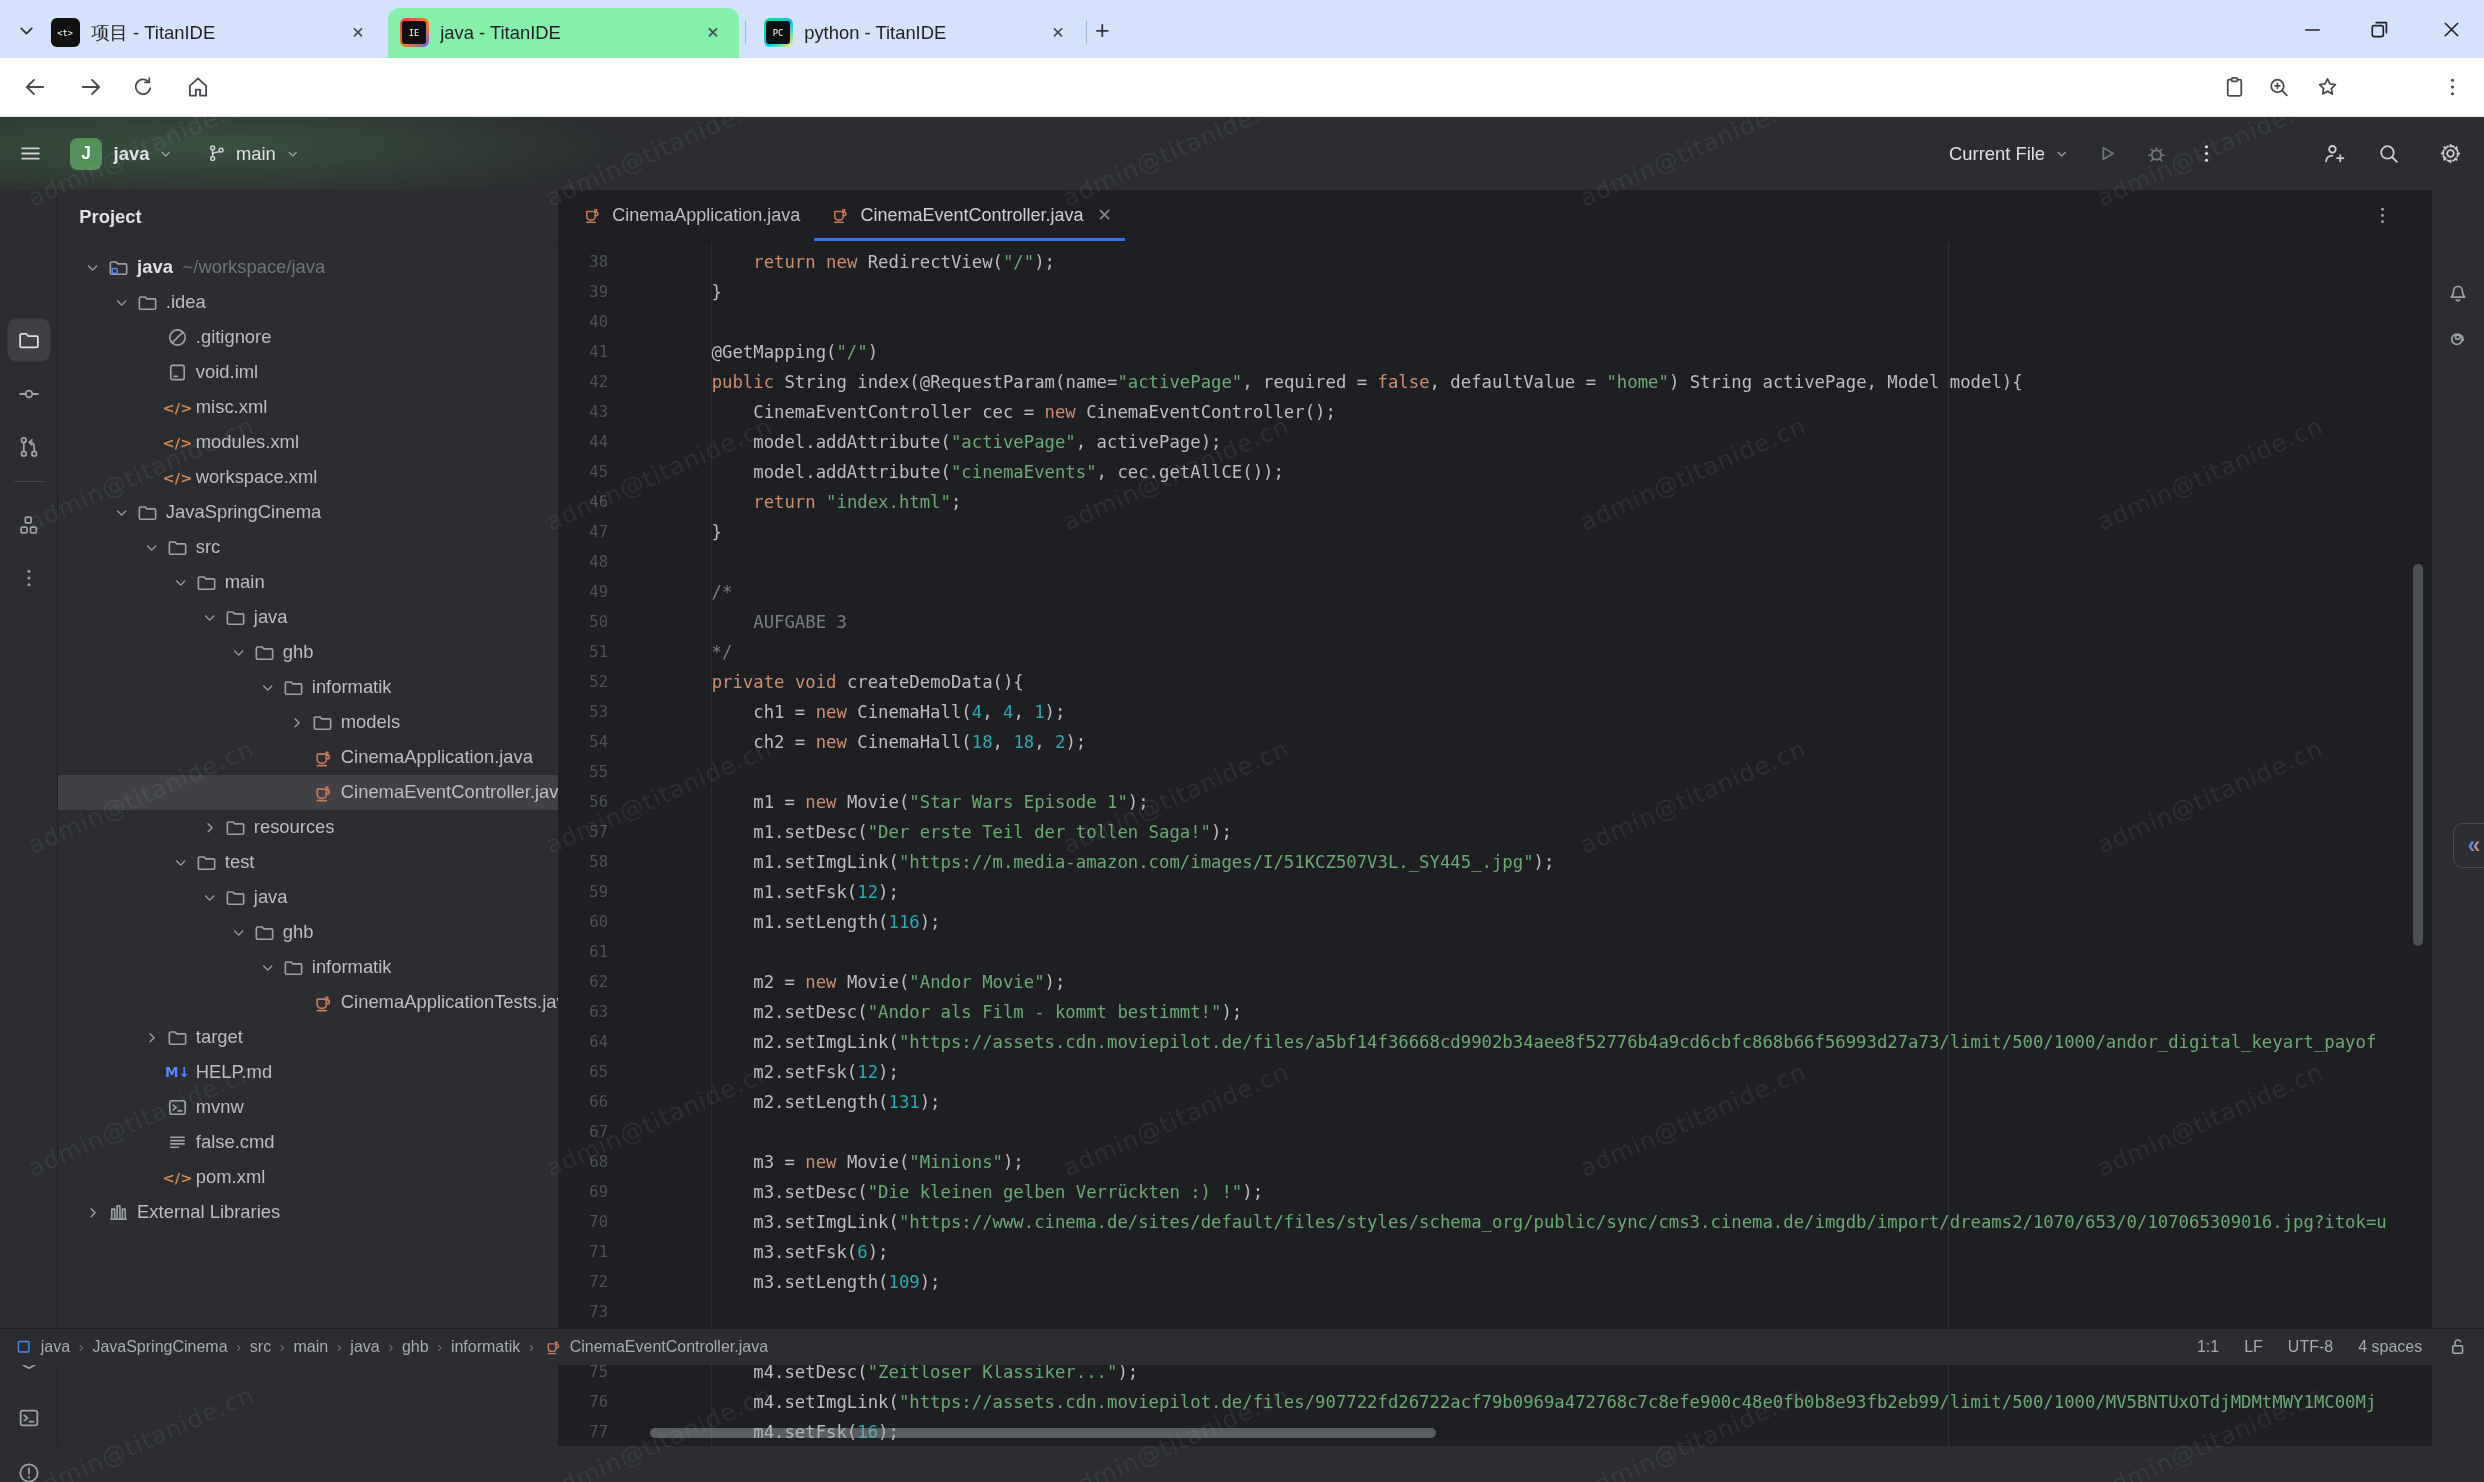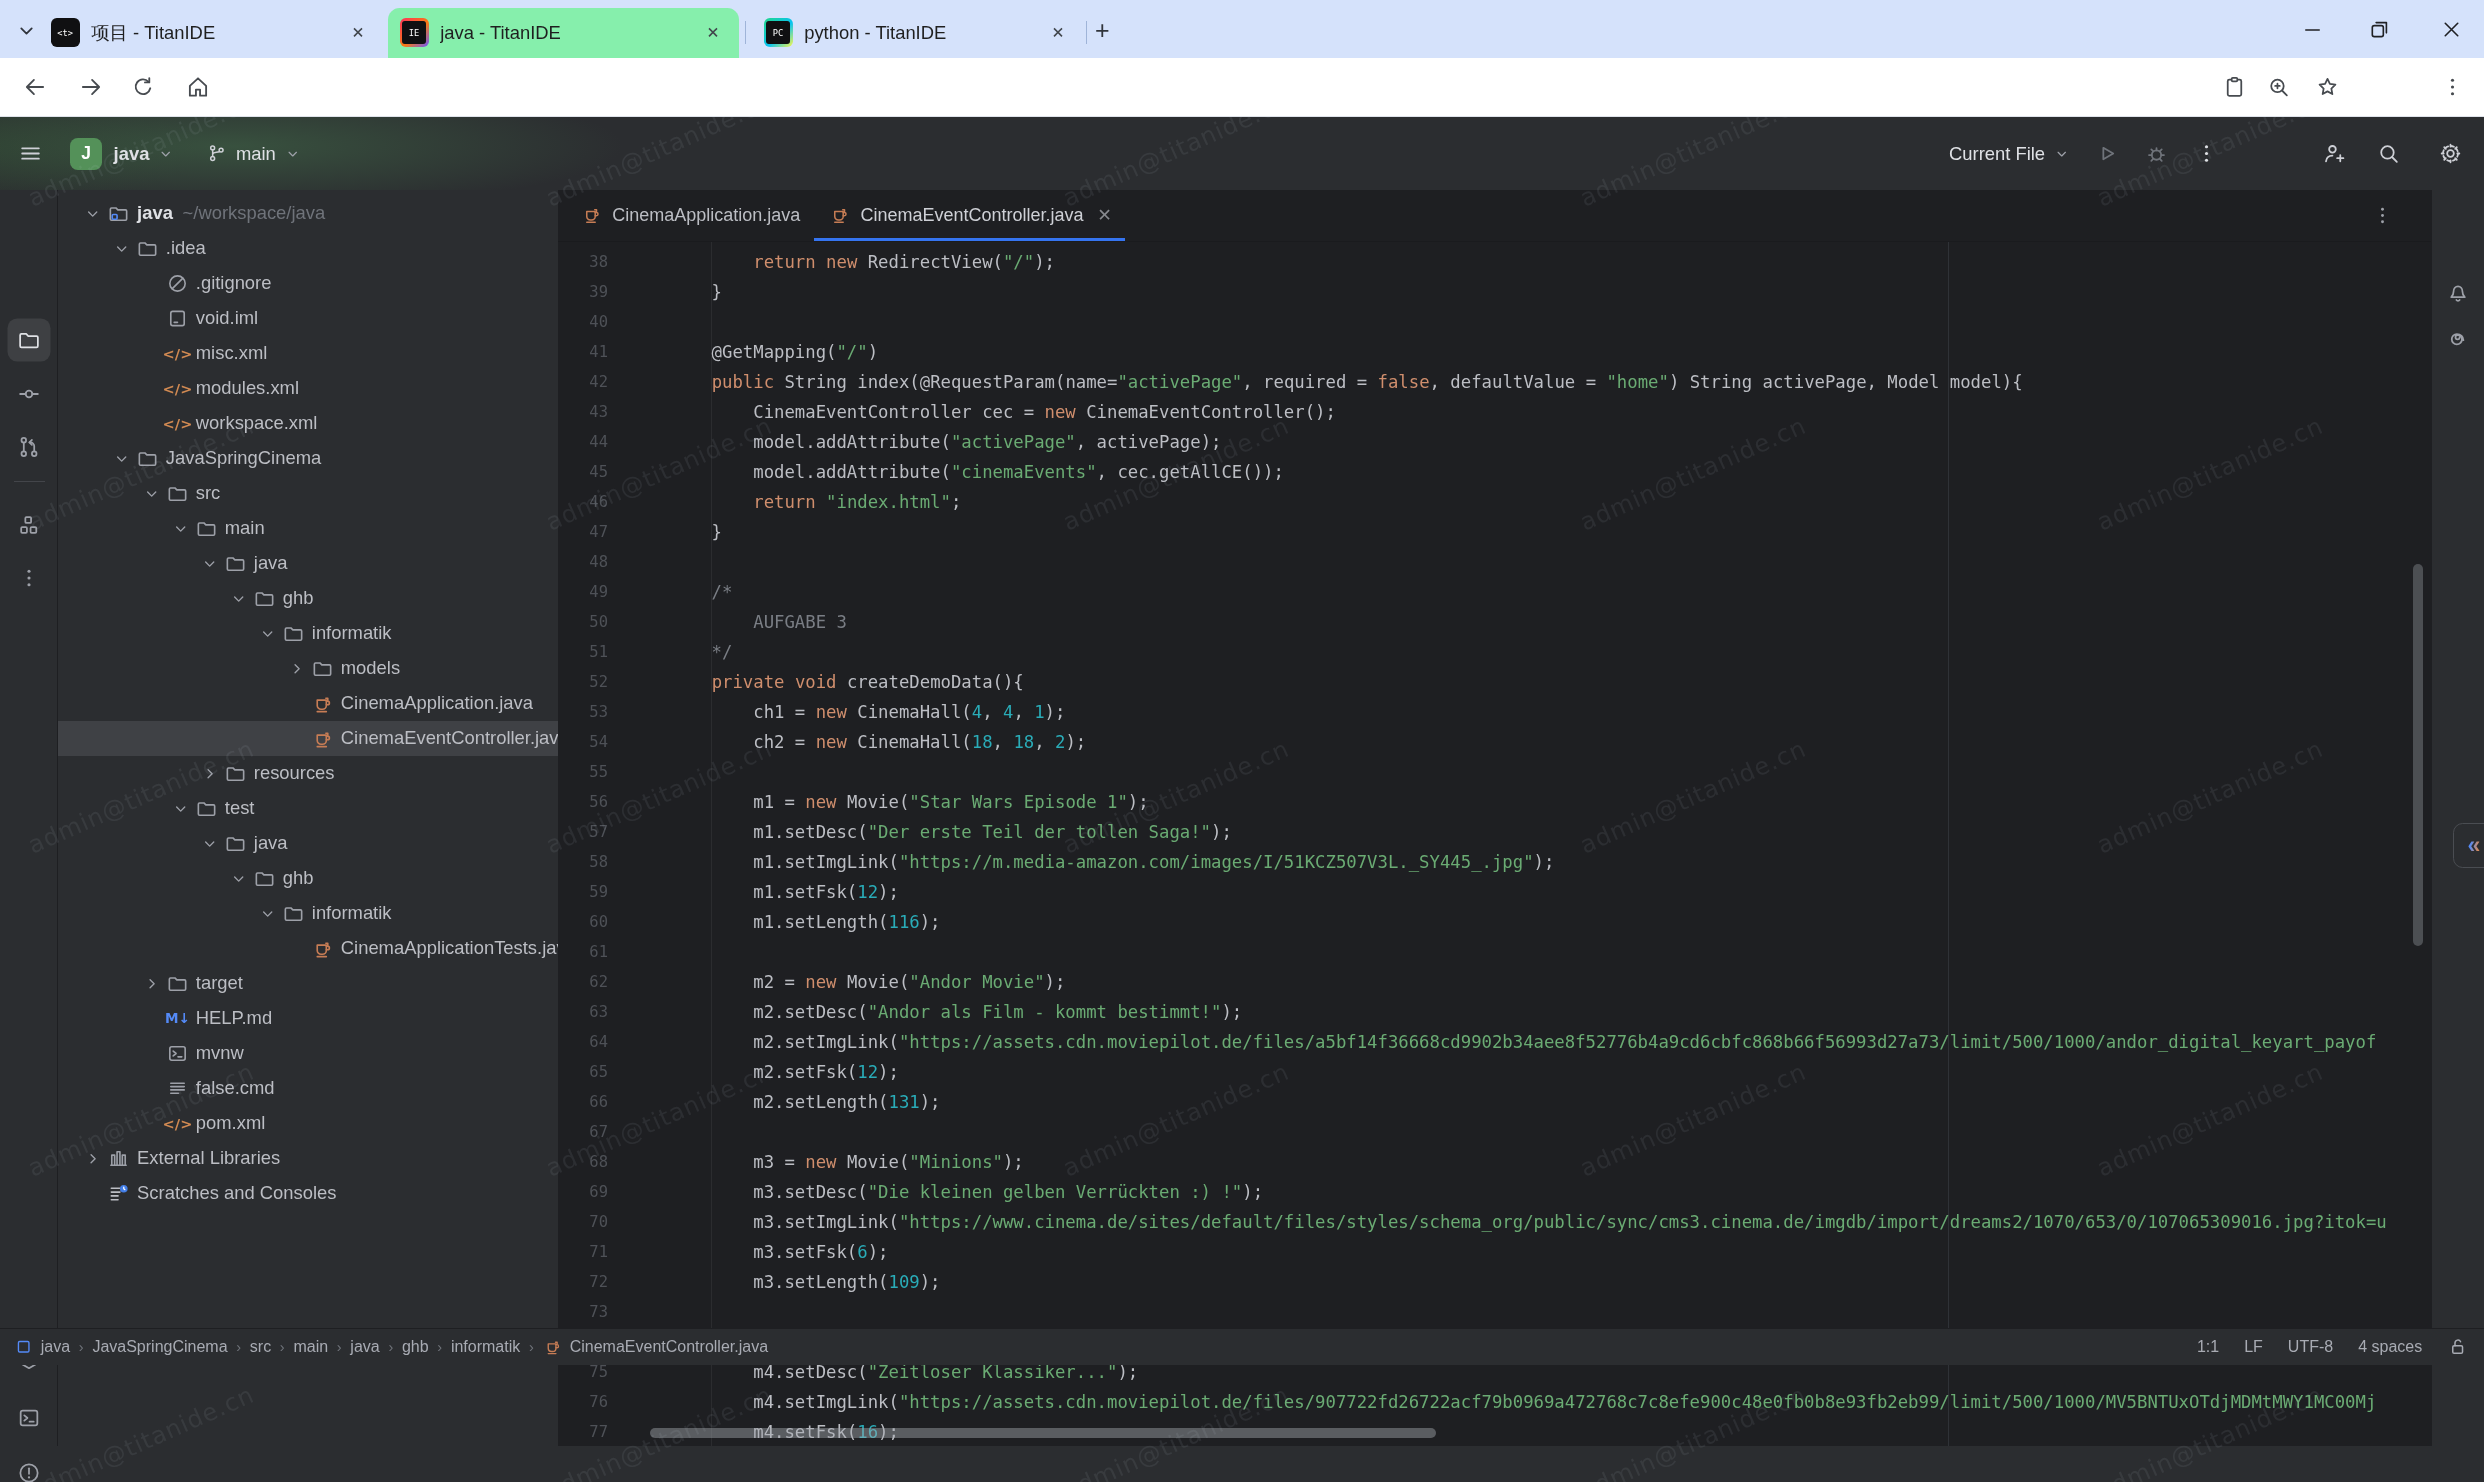--- a/index.html
+++ b/index.html
@@ -343,20 +343,24 @@
         </div>
         <div class="actico" style="top: 1283px;">
           <svg width="25" height="25" viewBox="0 0 24 24" fill="none" stroke="#9da0a8" stroke-width="1.7" stroke-linecap="round" stroke-linejoin="round">
             <circle cx="12" cy="12" r="8.3"></circle>
             <path d="M12 7.5v5.3"></path>
             <circle cx="12" cy="16.2" r="1.1" fill="currentColor" stroke="none"></circle>
           </svg>
         </div>
       </div>
     <div id="projpanel">
+      <div id="projhead">
+        <span>Project</span>
+        <span class="chev"></span>
+      </div>
       <div id="tree" style="padding-top: 5.8px;">
           <div class="trow">
             <span class="tind" style="width: 21.3px;"></span>
             <span class="tchev">
               <svg width="19.4" height="19.4" viewBox="0 0 24 24" fill="none" stroke="currentColor" stroke-width="1.7" stroke-linecap="round" stroke-linejoin="round">
                 <path d="M7 10l5 5 5-5"></path>
               </svg>
             </span>
             <span class="tico">
               <svg width="23" height="23" viewBox="0 0 24 24" fill="none" stroke="currentColor" stroke-width="1.7" stroke-linecap="round" stroke-linejoin="round">
@@ -692,32 +696,20 @@
               <svg width="19.4" height="19.4" viewBox="0 0 24 24" fill="none" stroke="currentColor" stroke-width="1.7" stroke-linecap="round" stroke-linejoin="round">
                 <path d="M10 7l5 5-5 5"></path>
               </svg>
             </span>
             <span class="tico">
               <svg width="23" height="23" viewBox="0 0 24 24" fill="none" stroke="#9da0a8" stroke-width="1.7" stroke-linecap="round" stroke-linejoin="round">
                 <path d="M5 19V8.5h3V19M10.5 19V5h3v14M16 19V8.5h3V19M4 19h16"></path>
               </svg>
             </span>
             <span>External Libraries</span>
-          </div>
-          <div class="trow">
-            <span class="tind" style="width: 21.3px;"></span>
-            <span class="tchev"></span>
-            <span class="tico">
-              <svg width="23" height="23" viewBox="0 0 24 24" fill="none" stroke="currentColor" stroke-width="1.7" stroke-linecap="round" stroke-linejoin="round">
-                <path d="M4.5 6.5h9M4.5 10.5h9M4.5 14.5h7M4.5 18.5h7"></path>
-                <circle cx="17.5" cy="7" r="4" fill="#437ee7" stroke="none"></circle>
-                <path d="M17.5 5.3V7l1.2 1" stroke="#fff" stroke-width="1.3"></path>
-              </svg>
-            </span>
-            <span>Scratches and Consoles</span>
           </div>
         </div>
     </div>
     <div id="editor">
       <div id="edtabs">
           <div style="width: 7.8px;"></div>
           <div class="edtab">
             <span style="display: flex;">
               <svg width="21.3" height="21.3" viewBox="0 0 24 24" fill="none" stroke="#c77d55" stroke-width="1.7" stroke-linecap="round" stroke-linejoin="round">
                 <path d="M6.5 8.5h9.5v5.5a4 4 0 0 1-4 4h-1.5a4 4 0 0 1-4-4z"></path>

